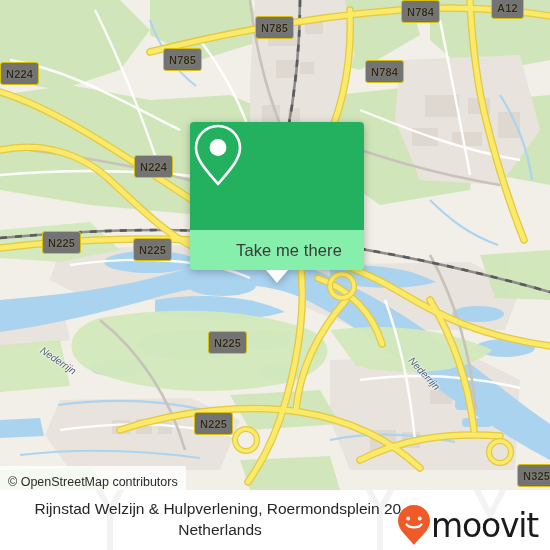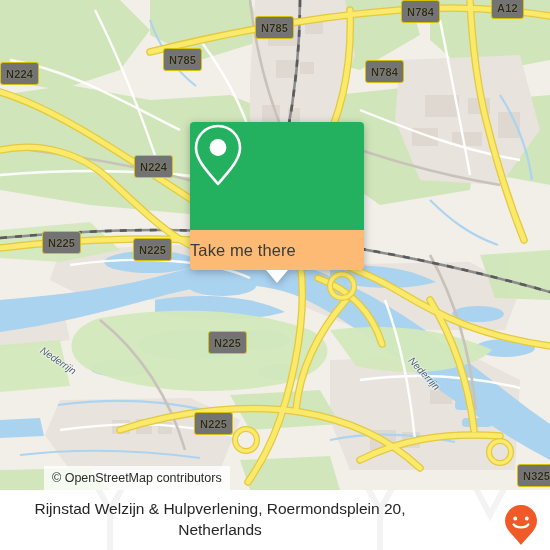--- a/index.html
+++ b/index.html
@@ -48,48 +48,47 @@
     text-shadow:0 0 2px #fff, 0 0 2px #fff, 0 0 3px #fff;
     font-family:"Liberation Sans", sans-serif;
   }
 
   
   #attribution {
     position:absolute;
     left:0; top:466px;
     height:24px;
     display:flex; align-items:center;
-    padding:8px 8px;
+    padding:16px 8px;
     background:rgba(255,255,255,.78);
     color:#2b2b2b;
     font-size:12.5px;
     white-space:nowrap;
     font-family:"Liberation Sans", sans-serif;
-    margin-left:44px;
   }
 
   
   #popup {
     position:absolute;
     left:190px; top:122px;
     width:174px;
     filter:drop-shadow(0 2px 4px rgba(0,0,0,.28));
   }
   #popup-head {
     height:108px;
     background:#24b15f;
     border-radius:4px 4px 0 0;
     display:flex; align-items:center; justify-content:center;
   }
   #popup-foot {
     position:relative;
     height:40px;
-    background:#fdba74;
+    background:#86efac;
     border-radius:0 0 4px 4px;
-    display:flex; align-items:center; justify-content:flex-start;
+    display:flex; align-items:center; justify-content:center;padding-left:24px;
   }
   #popup-foot-label {
     color:#3b3b3b;
     font-size:16.5px;
     letter-spacing:.1px;
     font-family:"Liberation Sans", sans-serif;
   }
   #popup-tail {
     position:absolute;
     left:50%; margin-left:-11px; bottom:-13px;
@@ -364,16 +363,17 @@
       </g>
     </svg>
     <div id="caption-text">Rijnstad Welzijn &amp; Hulpverlening, Roermondsplein 20, Netherlands</div>
     <div id="moovit-logo">
       <svg width="34" height="42" viewBox="0 0 34 42">
         <path d="M17 1 C 8.2 1, 1 8.2, 1 17 C 1 26, 10 32, 17 41 C 24 32, 33 26, 33 17 C 33 8.2, 25.8 1, 17 1 Z" fill="#f05a28"></path>
         <circle cx="11.2" cy="14.5" r="1.9" fill="#ffffff"></circle>
         <circle cx="22.8" cy="14.5" r="1.9" fill="#ffffff"></circle>
         <path d="M9.6 20.4 C 12.2 24.4, 21.8 24.4, 24.4 20.4" fill="none" stroke="#ffffff" stroke-width="2.3" stroke-linecap="round"></path>
       </svg>
+      <span id="moovit-wordmark">moovit</span>
     </div>
   </div>
 
 </div>
 
 </body></html>

